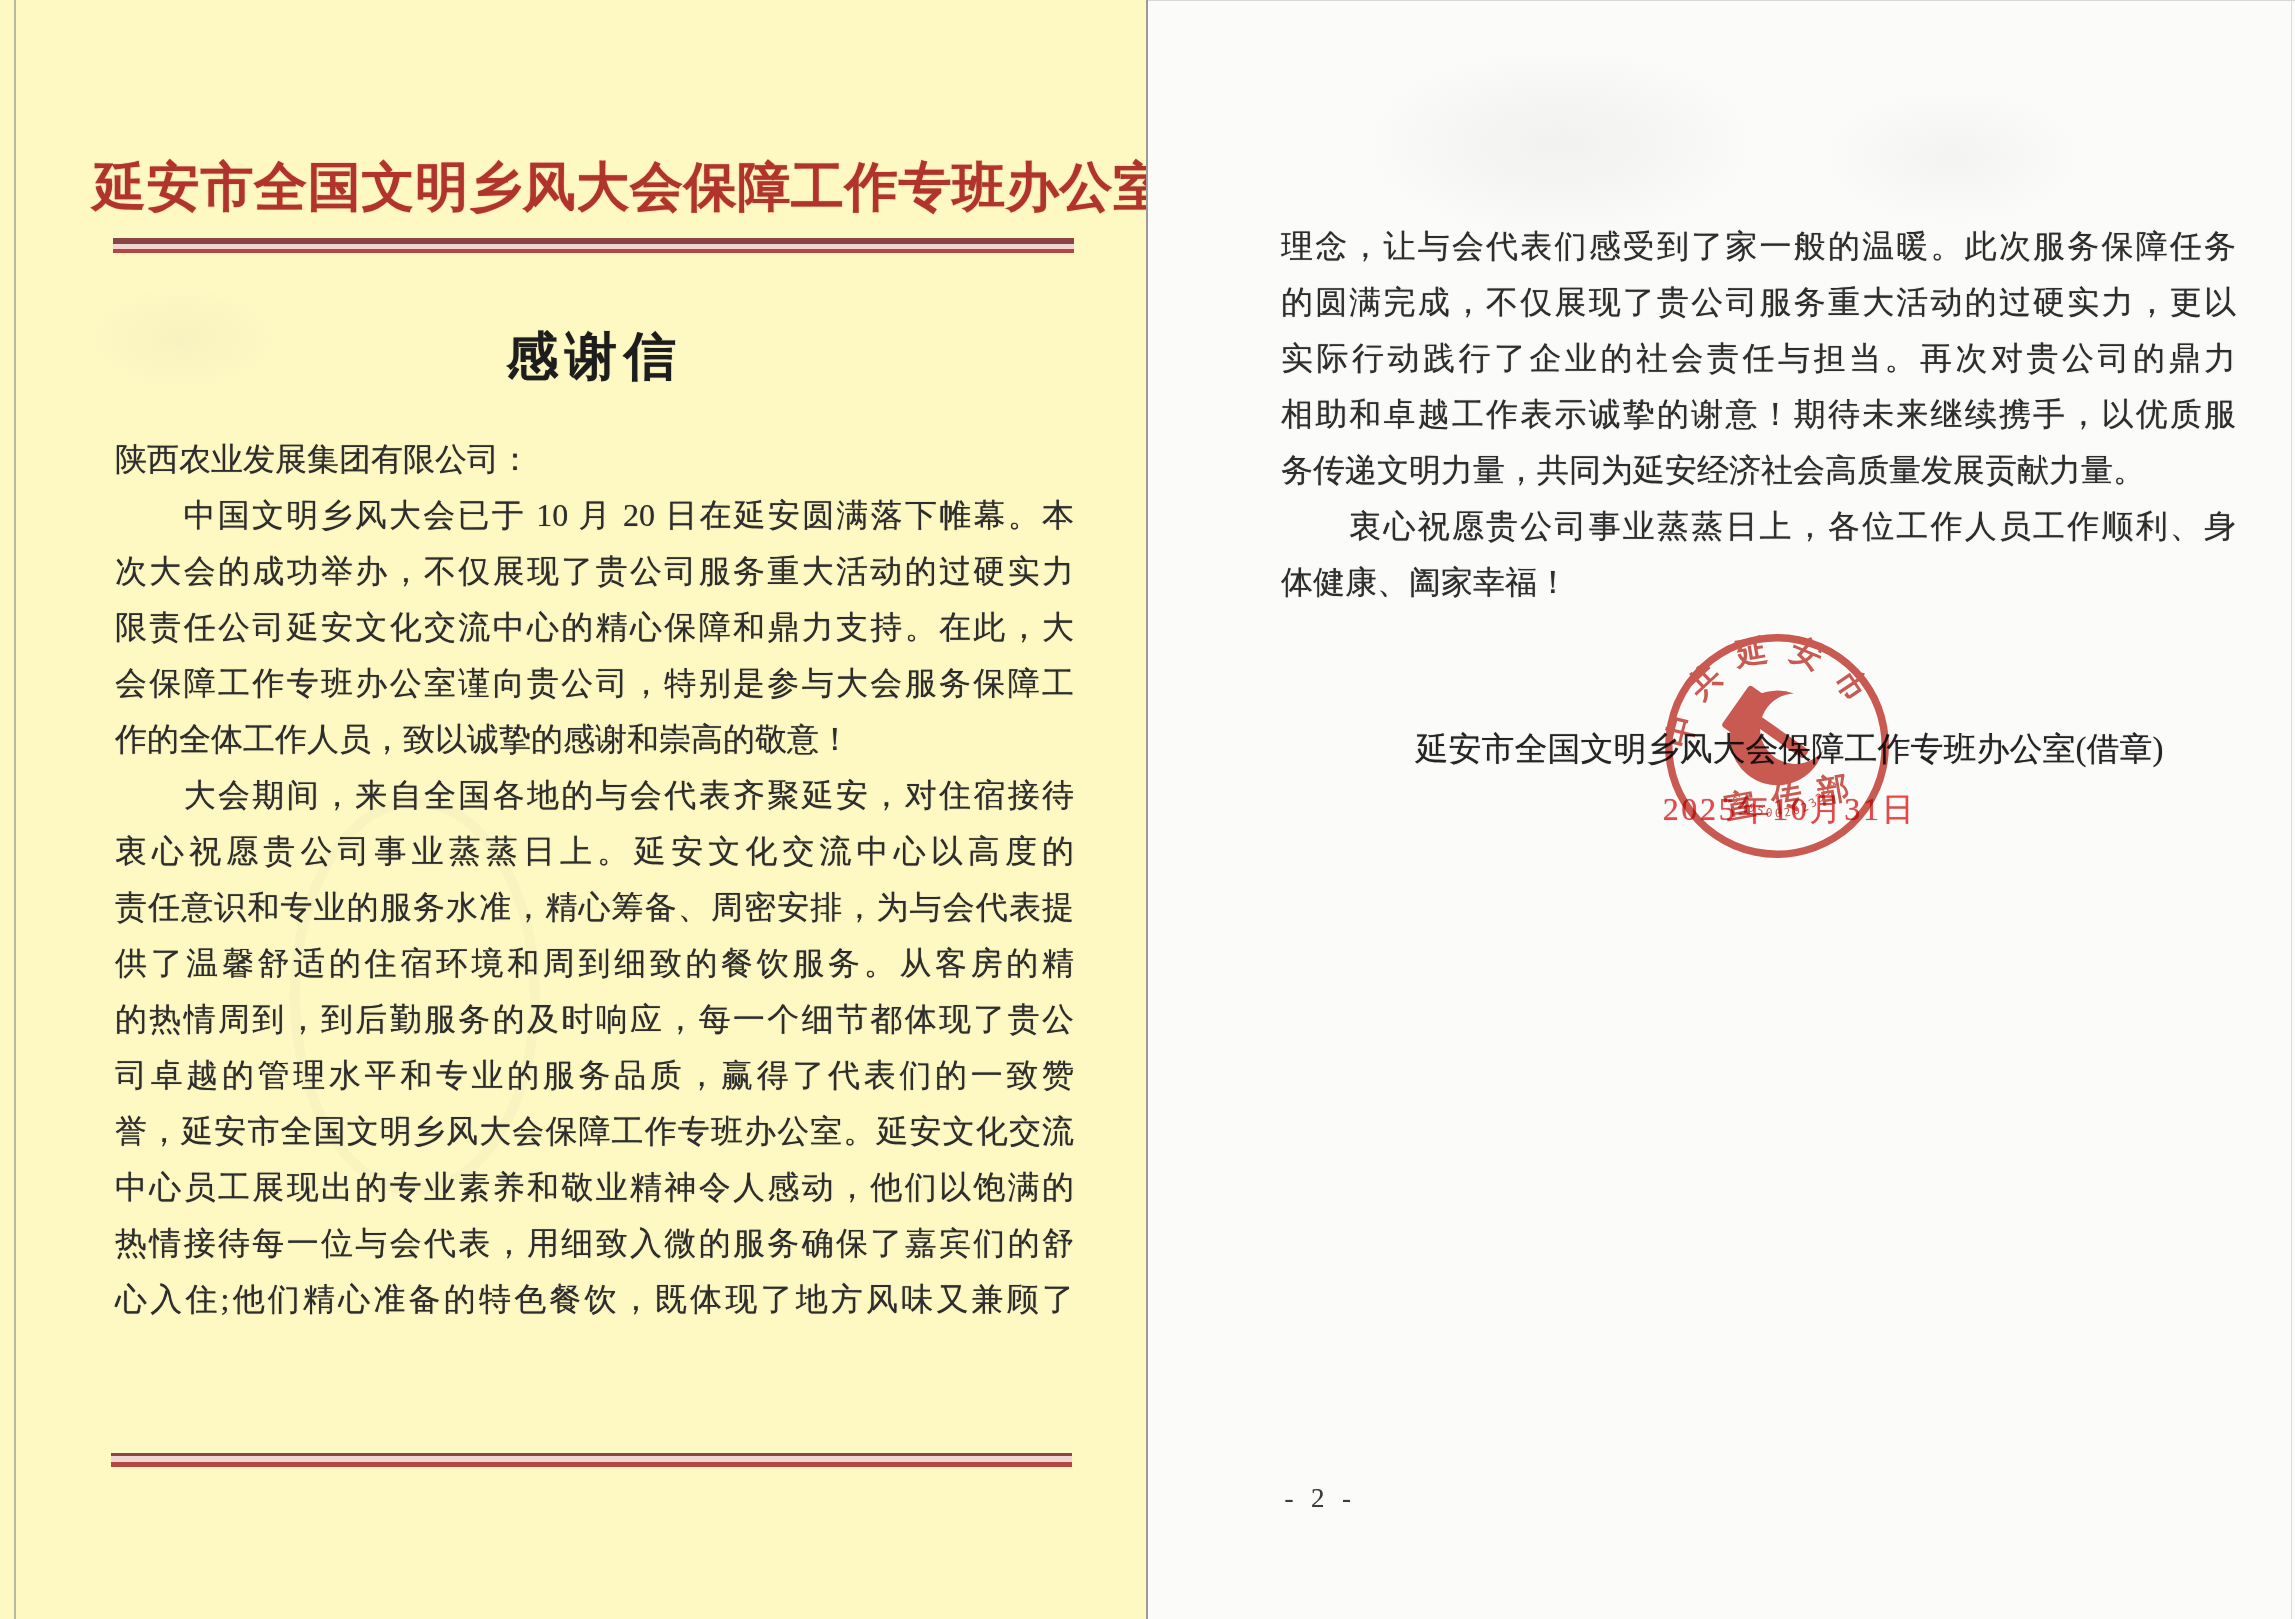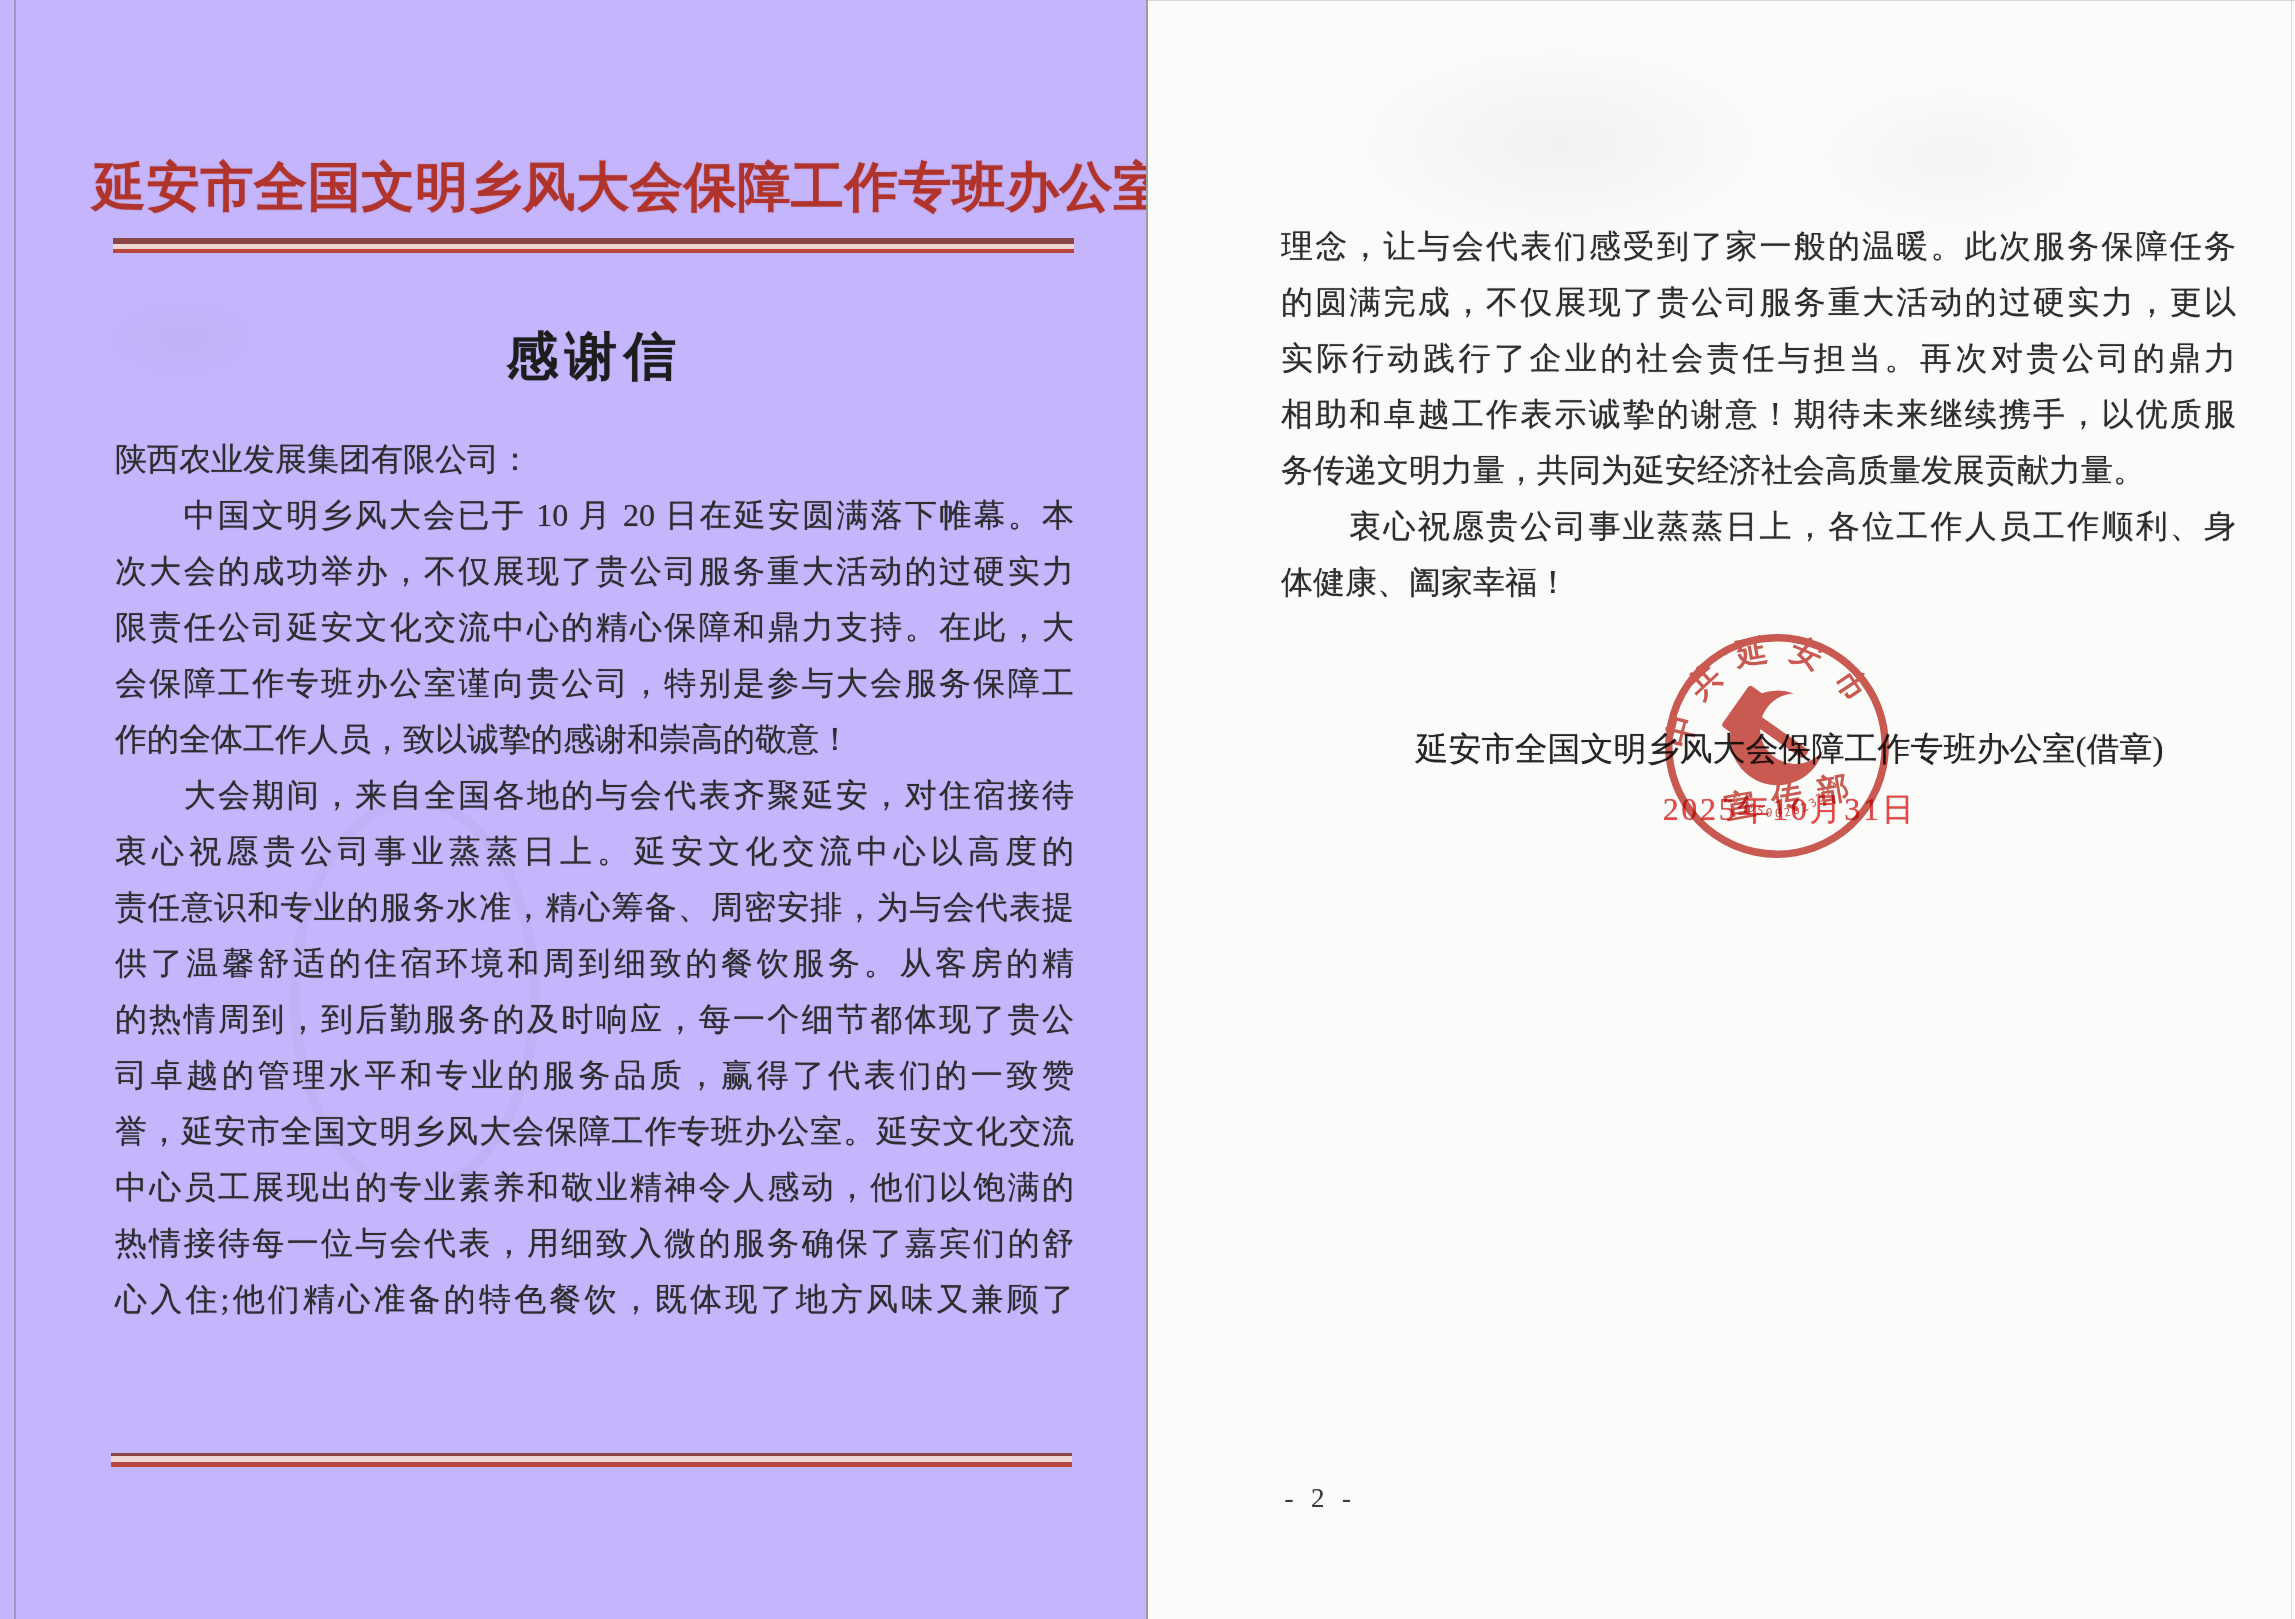--- a/index.html
+++ b/index.html
@@ -1,21 +1,21 @@
 <!DOCTYPE html>
 <html style="font-size:10.8px"><head>
 <meta charset="utf-8">
 <style>
   html,body{margin:0;padding:0;}
   body{
     width:2295px;height:1620px;position:relative;overflow:hidden;
     background:#f6f5f3;
     font-family:"Liberation Serif","DejaVu Serif",serif;
   }
-  .page{position:absolute;top:0;height:1620px;background:#c4b5fd;}
+  .page{position:absolute;top:0;height:1620px;background:#fef9c3;}
   .page-left{left:0;width:1146px;}
   .page-right{left:1148px;width:1147px;background:#fbfbfa;border-top:1.4px solid #d8d8d6;}
   .divider{position:absolute;left:1146px;top:0;width:2.7px;height:1620px;background:#9a9a98;}
   .divider-shadow{position:absolute;left:1148px;top:0;width:9.5px;height:1620px;
     background:linear-gradient(90deg,rgba(0,0,0,0.08),rgba(0,0,0,0));}
   .edge-left{position:absolute;left:13.5px;top:0;width:2px;height:1620px;background:rgba(130,130,130,0.55);}
   .edge-right{position:absolute;right:2.7px;top:0;width:1.4px;height:1620px;background:rgba(160,160,160,0.35);}
 
   .letterhead{
     position:absolute;left:93px;top:150px;width:961px;height:74px;

